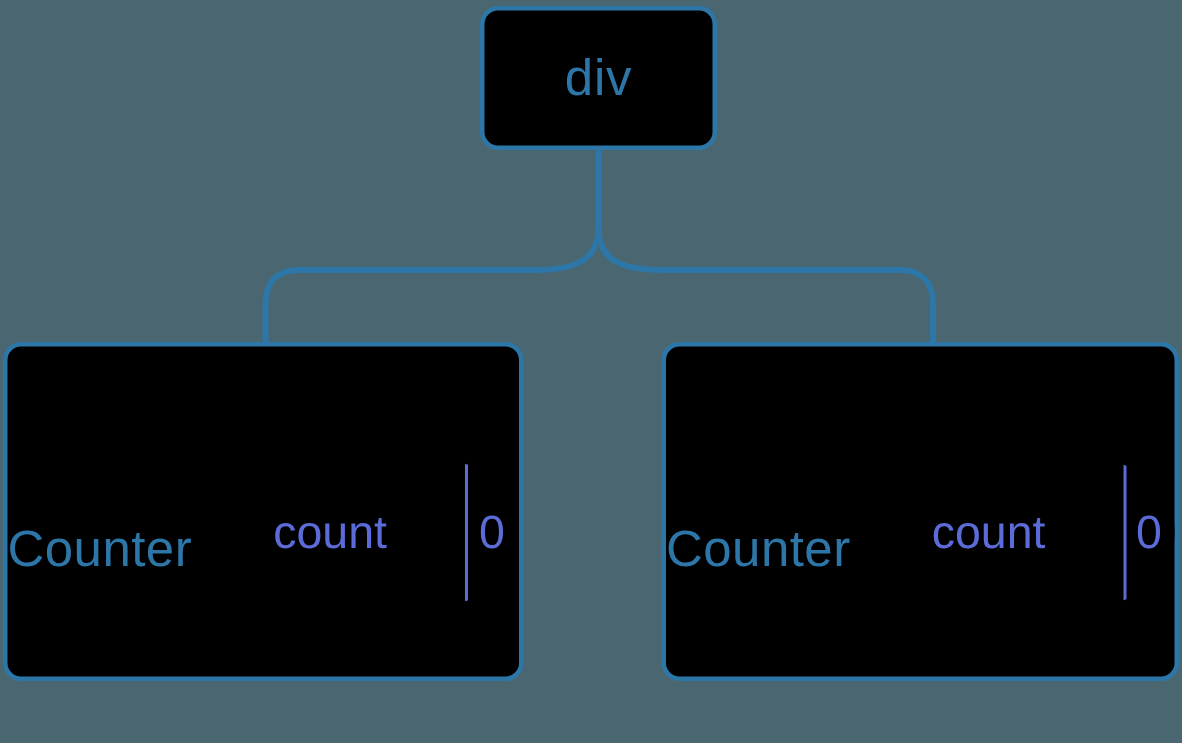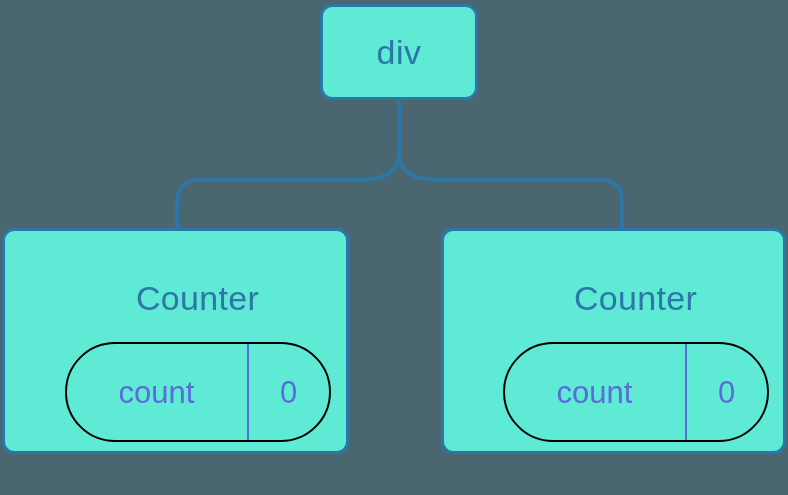--- a/index.html
+++ b/index.html
@@ -24,21 +24,21 @@
     position: absolute;
     left: 0;
     top: 0;
     width: 788px;
     height: 495px;
   }
 
   
   .node {
     position: absolute;
-    background: #5eead4;
+    background: #000000;
     border: 3px solid #2d76a8;
     border-radius: 12px;
     box-sizing: border-box;
   }
 
   
   #node-div {
     left: 320px;
     top: 4px;
     width: 158px;
@@ -54,23 +54,22 @@
     letter-spacing: 0.5px;
   }
 
   
   .node-child {
     top: 228px;
     height: 226px;
     border-bottom-left-radius: 12px;
     border-bottom-right-radius: 12px;
     display: flex;
-    flex-direction: column;
+    flex-direction: row;
     align-items: center;
-    padding-left: 44px;
   }
   #node-counter-left  { left: 2px;   width: 347px; }
   #node-counter-right { left: 441px; width: 345px; }
 
   .node-title {
     color: #2d76a8;
     font-size: 34px;
     line-height: 1;
     margin-top: 50px;
     letter-spacing: 0.3px;

